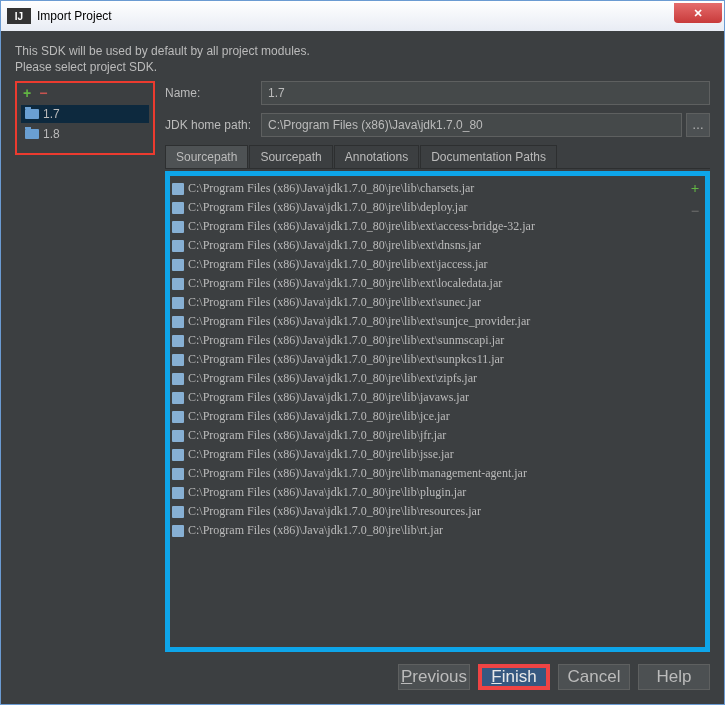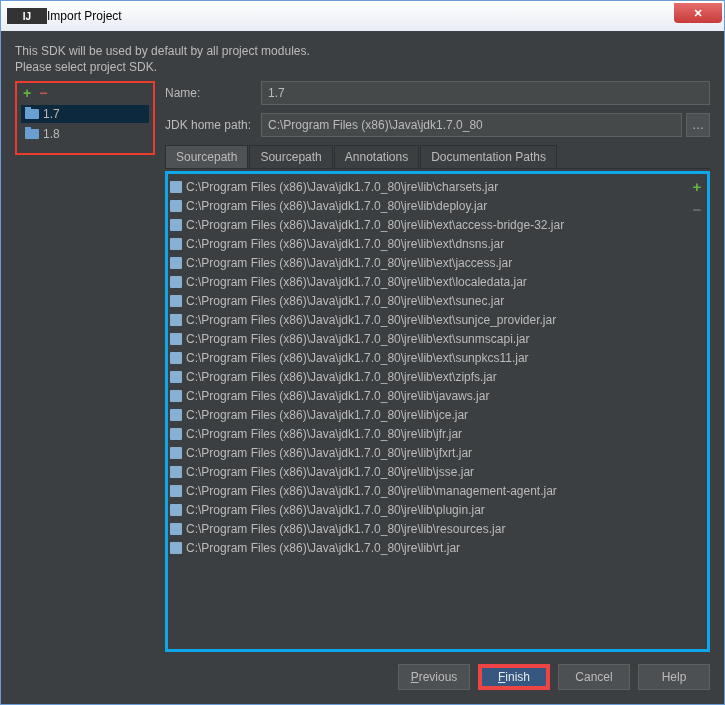--- a/index.html
+++ b/index.html
@@ -18,24 +18,25 @@
     display:flex; flex-direction:column;
   }
   .titlebar {
     height:30px;
     background:linear-gradient(to bottom,#ffffff,#e8ecf4);
     display:flex; align-items:center;
     padding:0 2px 0 6px;
     color:#000;
   }
   .titlebar .icon-box {
-    width:40px; height:16px;
+    width:24px; height:16px;
     background:#333; color:#fff;
     font-size:10px; font-weight:bold;
     display:flex; align-items:center; justify-content:center;
+    margin-right:6px;
   }
   .titlebar .title { font-size:12px; flex:1; }
   .win-btns { display:flex; }
   .win-btn {
     width:44px; height:20px;
     display:flex; align-items:center; justify-content:center;
     font-size:11px; color:#333;
     margin-top:-6px;
   }
   .win-btn.close {
@@ -112,22 +113,23 @@
   .tab {
     padding:4px 10px; color:#bbbbbb;
     border:1px solid #2d2f30; border-bottom:none;
     background:#3c3f41; cursor:pointer;
     margin-right:1px;
   }
   .tab.active { background:#4e5254; }
   
   .list-area {
     flex:1; display:flex; min-height:0;
-    border:3px solid #0ea5e9;
+    border:5px solid #0ea5e9;
     background:#3c3f41;
+    font-family:Liberation Serif, serif;
   }
   .list-inner {
     flex:1; overflow:hidden; padding:3px 2px;
   }
   .cp-row {
     display:flex; align-items:center; gap:4px;
     height:19px; color:#bbbbbb;
     white-space:nowrap; overflow:hidden;
   }
   .jar-icon {
@@ -142,21 +144,21 @@
   .side-remove { color:#6e6e6e; }
   
   .footer {
     display:flex; justify-content:flex-end; gap:8px;
     padding:12px 0 4px 0;
   }
   .btn {
     min-width:72px; height:26px;
     background:#4c5052; border:1px solid #5e6060;
     color:#bbbbbb; display:flex; align-items:center; justify-content:center;
-    cursor:pointer; font-size:12px;
+    cursor:pointer; font-size:17px;
   }
   .btn.primary {
     background:#365880; border:4px solid #ef4444; color:#e8e8e8;
   }
   .mnemonic { text-decoration:underline; }
 </style>
 </head>
 <body>
 
 <div class="window-frame">
@@ -267,24 +269,20 @@
               <div class="cp-row">
                 <span class="jar-icon"></span>
                 <span>C:\Program Files (x86)\Java\jdk1.7.0_80\jre\lib\jce.jar</span>
               </div>
               <div class="cp-row">
                 <span class="jar-icon"></span>
                 <span>C:\Program Files (x86)\Java\jdk1.7.0_80\jre\lib\jfr.jar</span>
               </div>
               <div class="cp-row">
                 <span class="jar-icon"></span>
-                <span>C:\Program Files (x86)\Java\jdk1.7.0_80\jre\lib\jfxrt.jar</span>
-              </div>
-              <div class="cp-row">
-                <span class="jar-icon"></span>
                 <span>C:\Program Files (x86)\Java\jdk1.7.0_80\jre\lib\jsse.jar</span>
               </div>
               <div class="cp-row">
                 <span class="jar-icon"></span>
                 <span>C:\Program Files (x86)\Java\jdk1.7.0_80\jre\lib\management-agent.jar</span>
               </div>
               <div class="cp-row">
                 <span class="jar-icon"></span>
                 <span>C:\Program Files (x86)\Java\jdk1.7.0_80\jre\lib\plugin.jar</span>
               </div>

